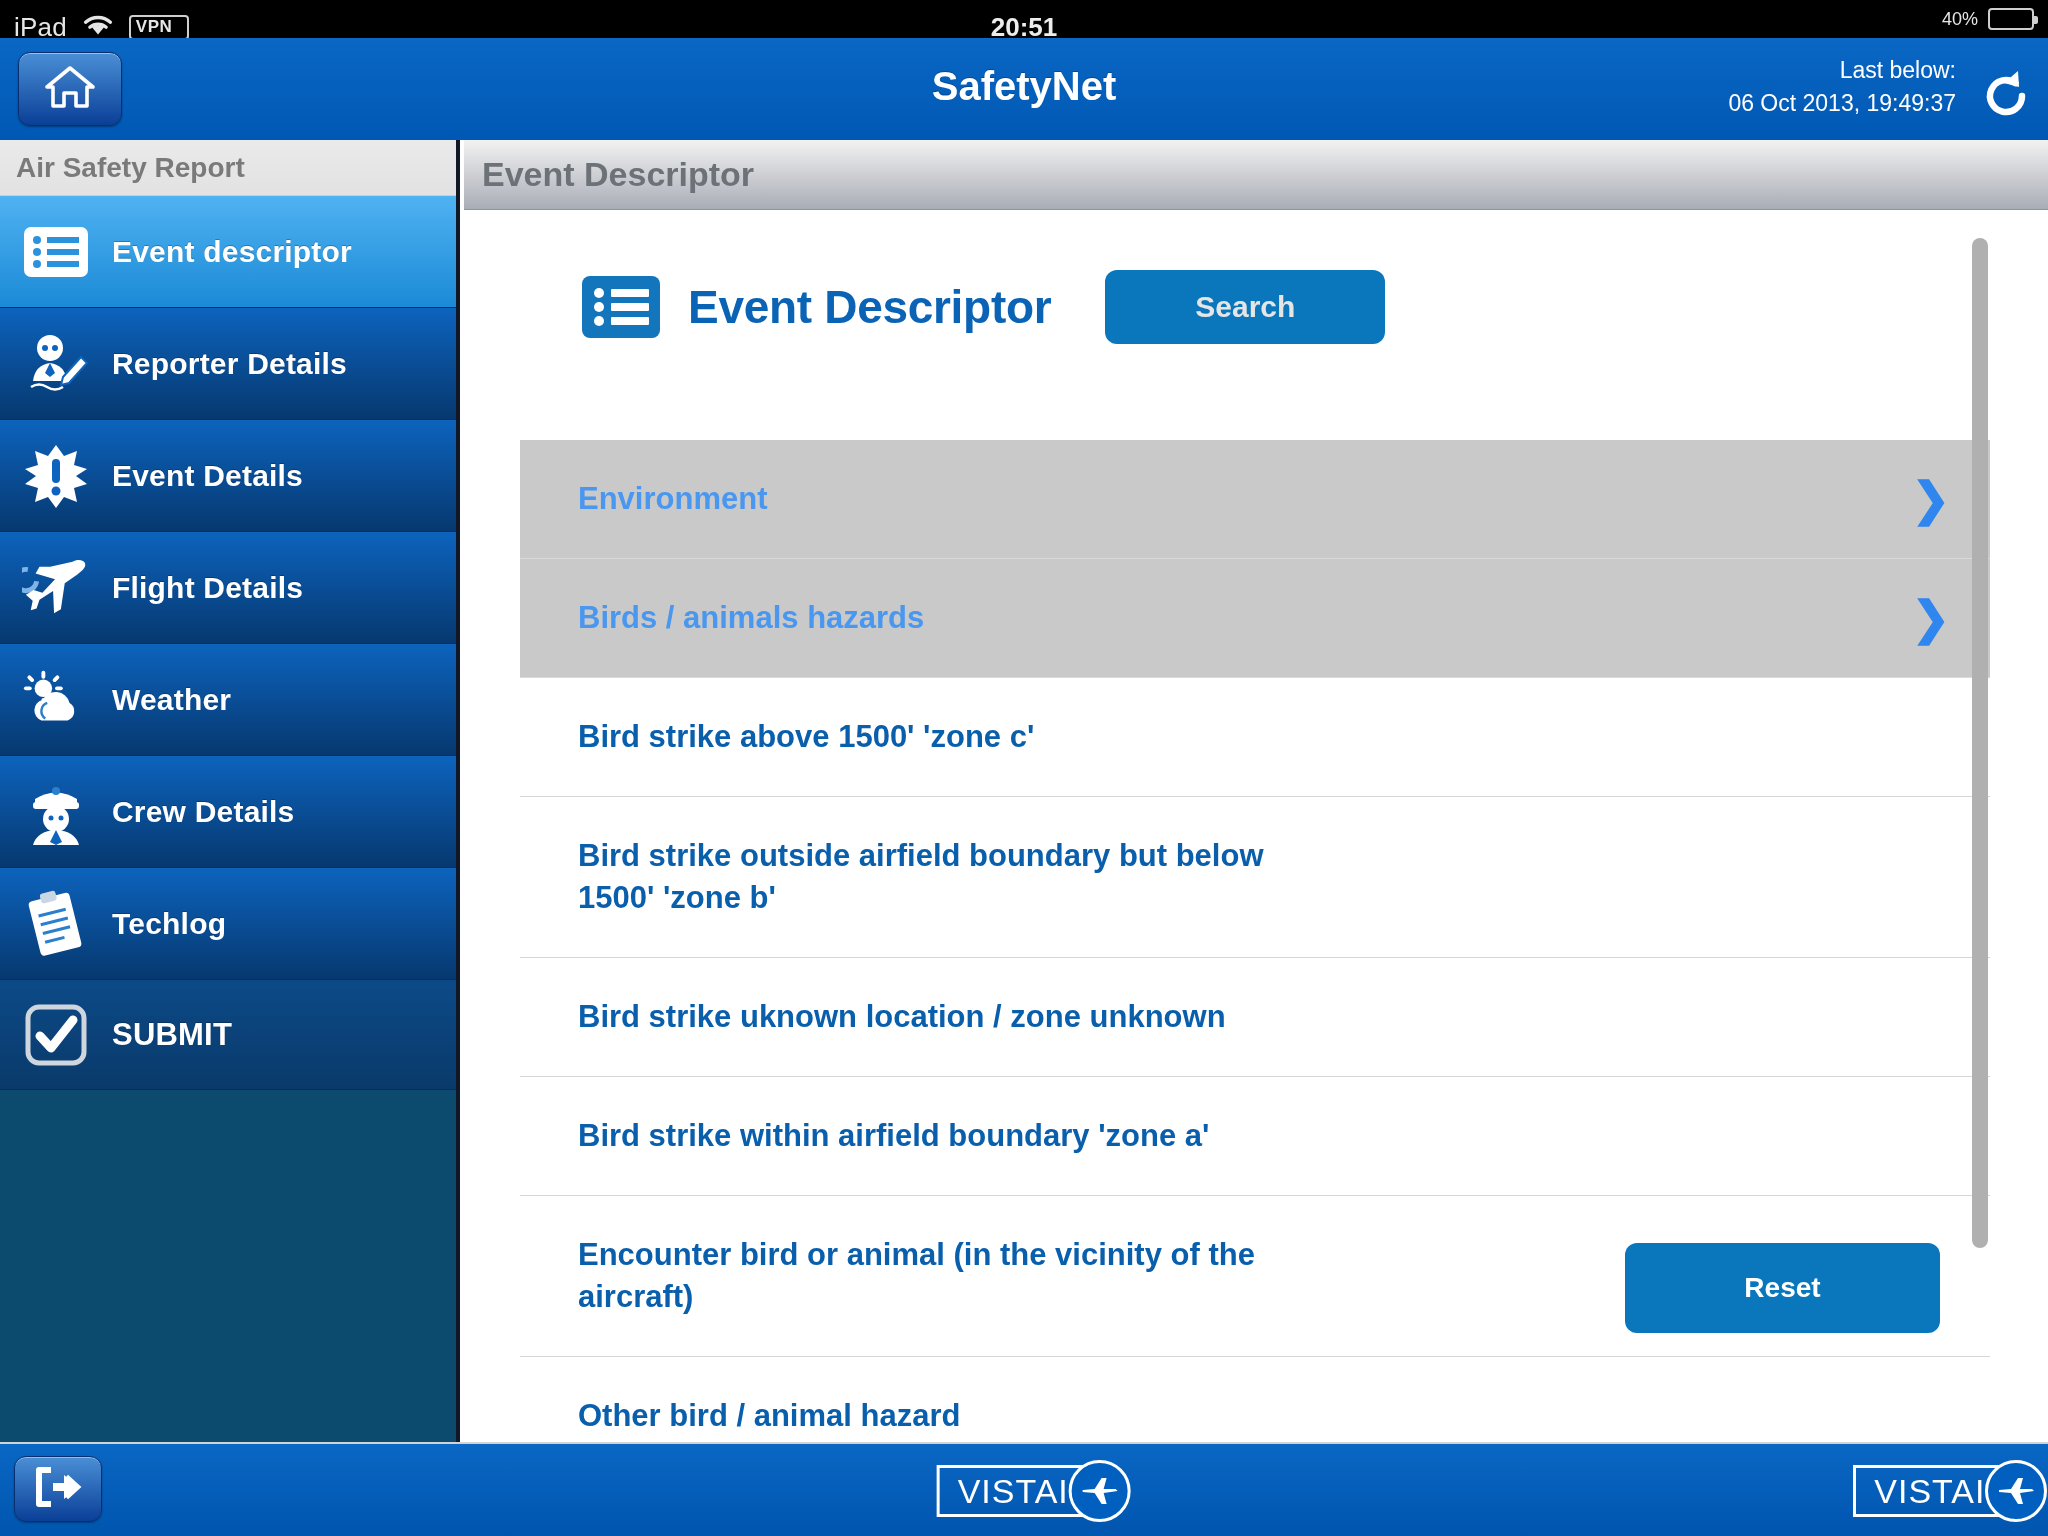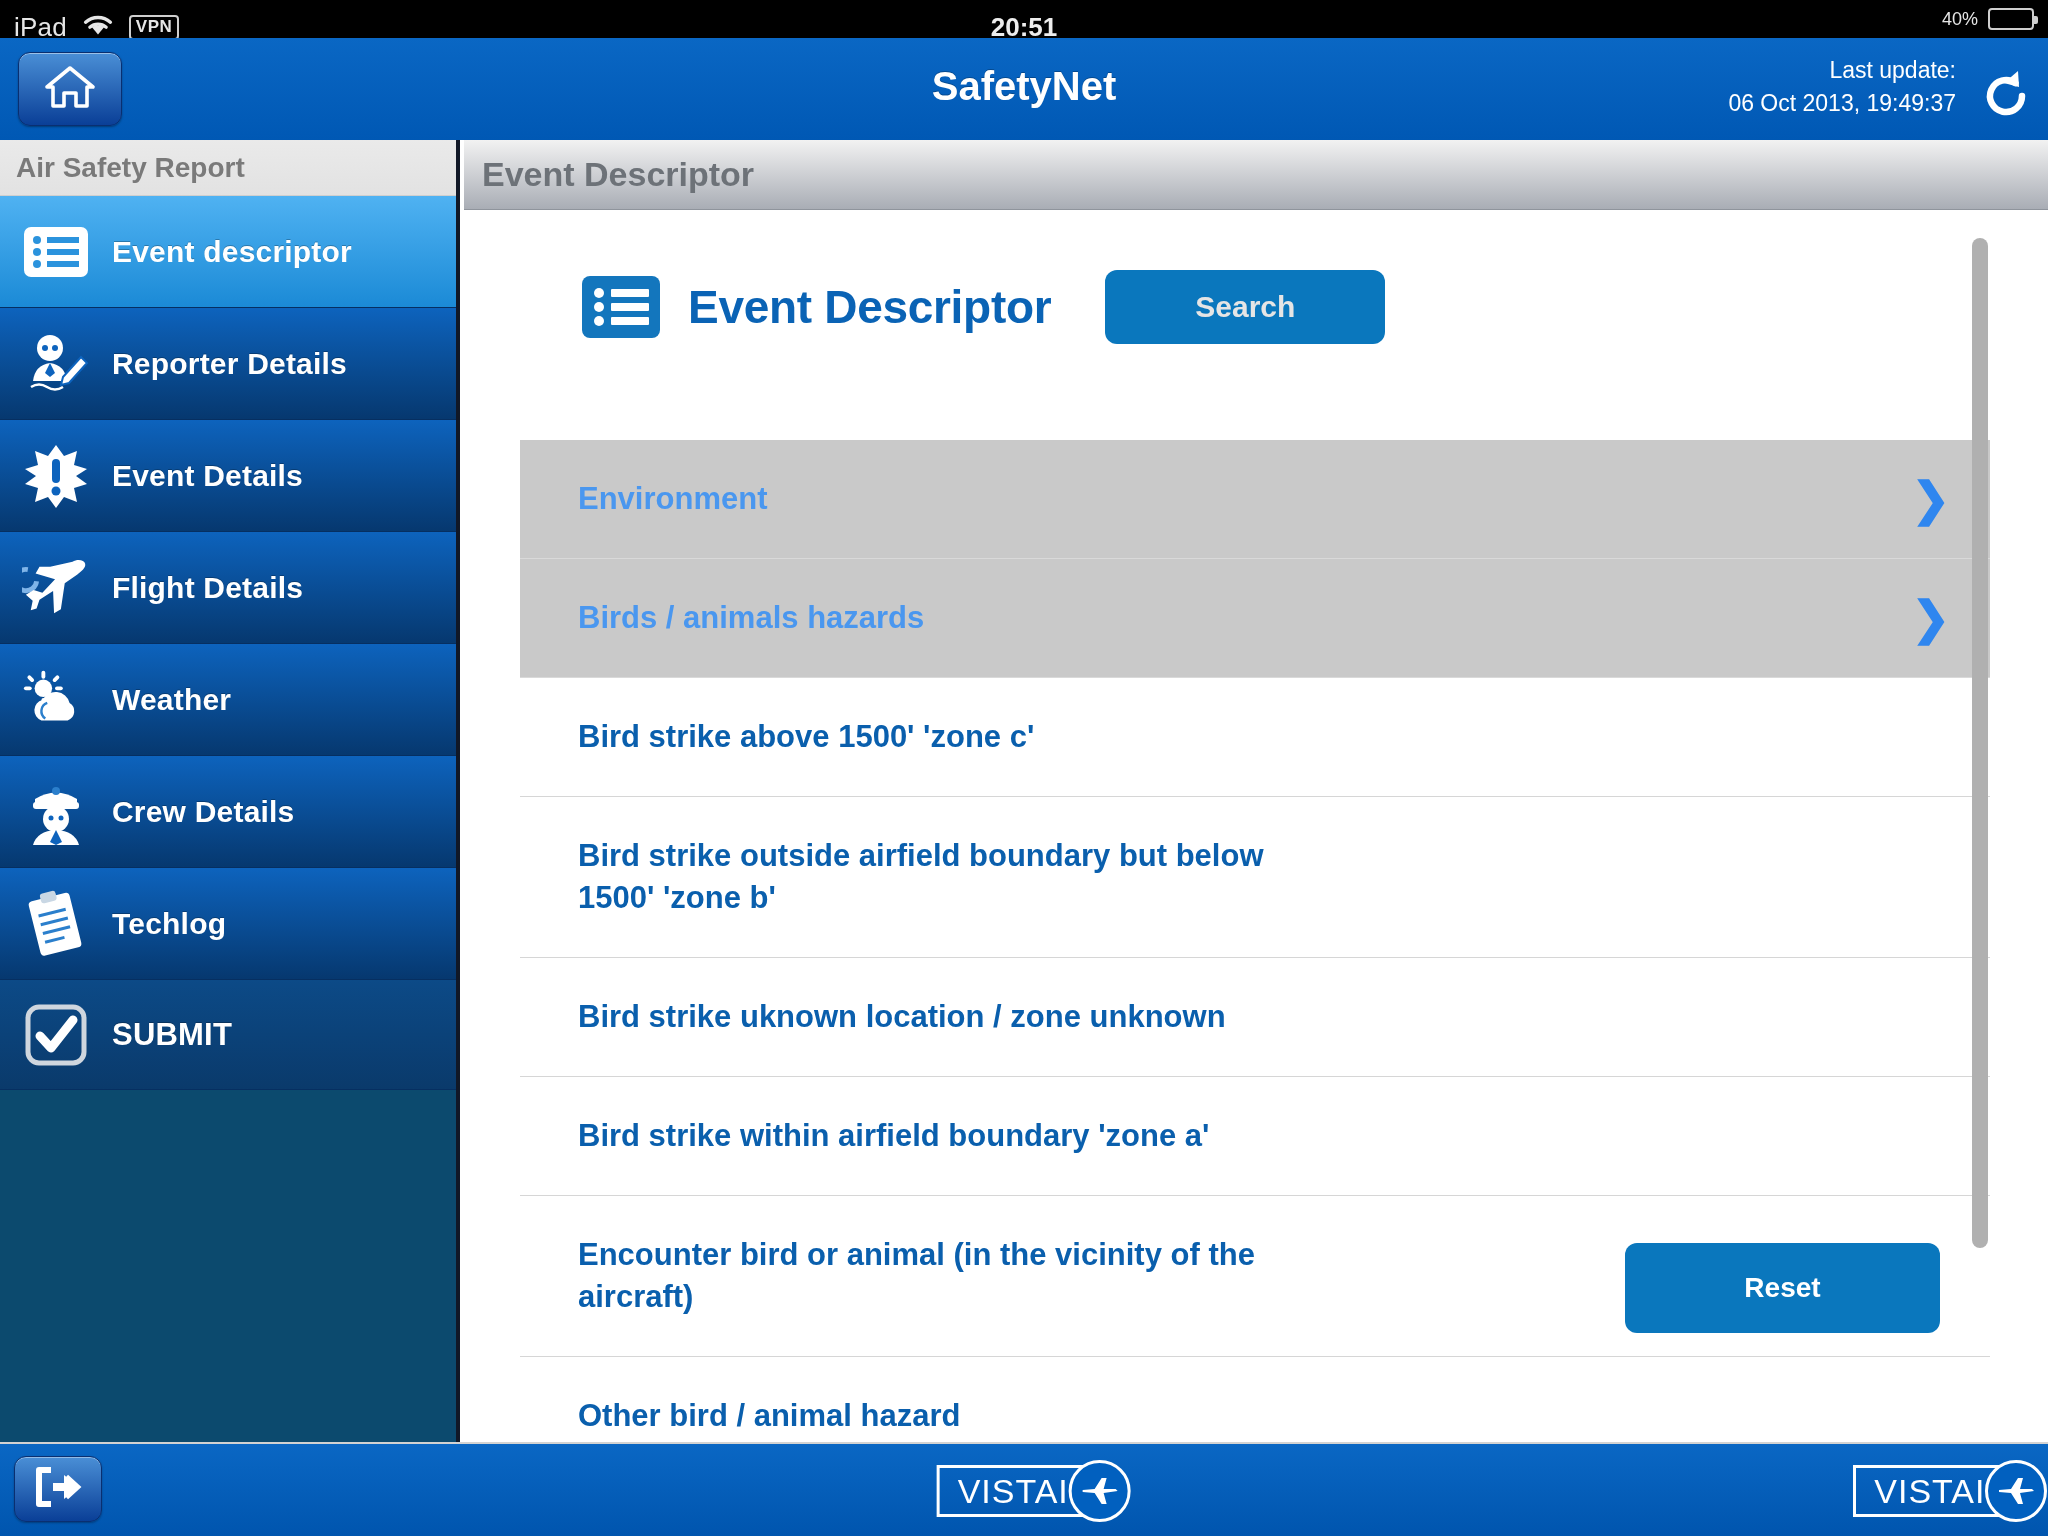--- a/index.html
+++ b/index.html
@@ -16,21 +16,21 @@
   .statusbar {
     position: absolute; left: 0; top: 0; width: 2048px; height: 54px;
     background: #000000; color: #d8d8d8;
     display: flex; align-items: center;
   }
   .sb-left { display: flex; align-items: center; gap: 14px; padding-left: 14px; }
   .sb-ipad { font-size: 26px; font-weight: 400; color: #e6e6e6; letter-spacing: .2px; }
   .wifi-icon { display:block; }
   .vpn-badge {
     border: 2px solid #cfcfcf; border-radius: 4px; color: #e6e6e6;
-    font-size: 17px; font-weight: 700; padding: 0px 5px 1px 5px; line-height: 20px;
+    font-size: 17px; font-weight: 700; padding: 0px 15px 1px 5px; line-height: 20px;
     letter-spacing: .5px;
   }
   .sb-center {
     position: absolute; left: 0; right: 0; text-align: center;
     font-size: 26px; font-weight: 700; color: #ededed;
   }
   .sb-right {
     position: absolute; right: 14px; top: 0; height: 38px;
     display: flex; align-items: center; gap: 10px;
   }
@@ -213,21 +213,21 @@
   <div class="appheader">
     <div class="home-btn">
       <span>
         <svg width="54" height="48" viewBox="0 0 54 48">
           <path d="M27 5 L50 24 L44 24 L44 43 L33 43 L33 30 L21 30 L21 43 L10 43 L10 24 L4 24 Z" fill="none" stroke="#ffffff" stroke-width="3.6" stroke-linejoin="round"></path>
         </svg>
       </span>
     </div>
     <div class="app-title">SafetyNet</div>
     <div class="lastupdate">
-      <div>Last update:</div>
+      <div>Last below:</div>
       <div>06 Oct 2013, 19:49:37</div>
     </div>
     <div class="refresh-btn">
       <span>
         <svg width="56" height="56" viewBox="0 0 56 56">
           <path d="M44 28 a16 16 0 1 1 -6.6 -12.9" fill="none" stroke="#ffffff" stroke-width="6.5" stroke-linecap="round"></path>
           <path d="M40 3 L41 19 L26 15 Z" fill="#ffffff"></path>
         </svg>
       </span>
     </div>

